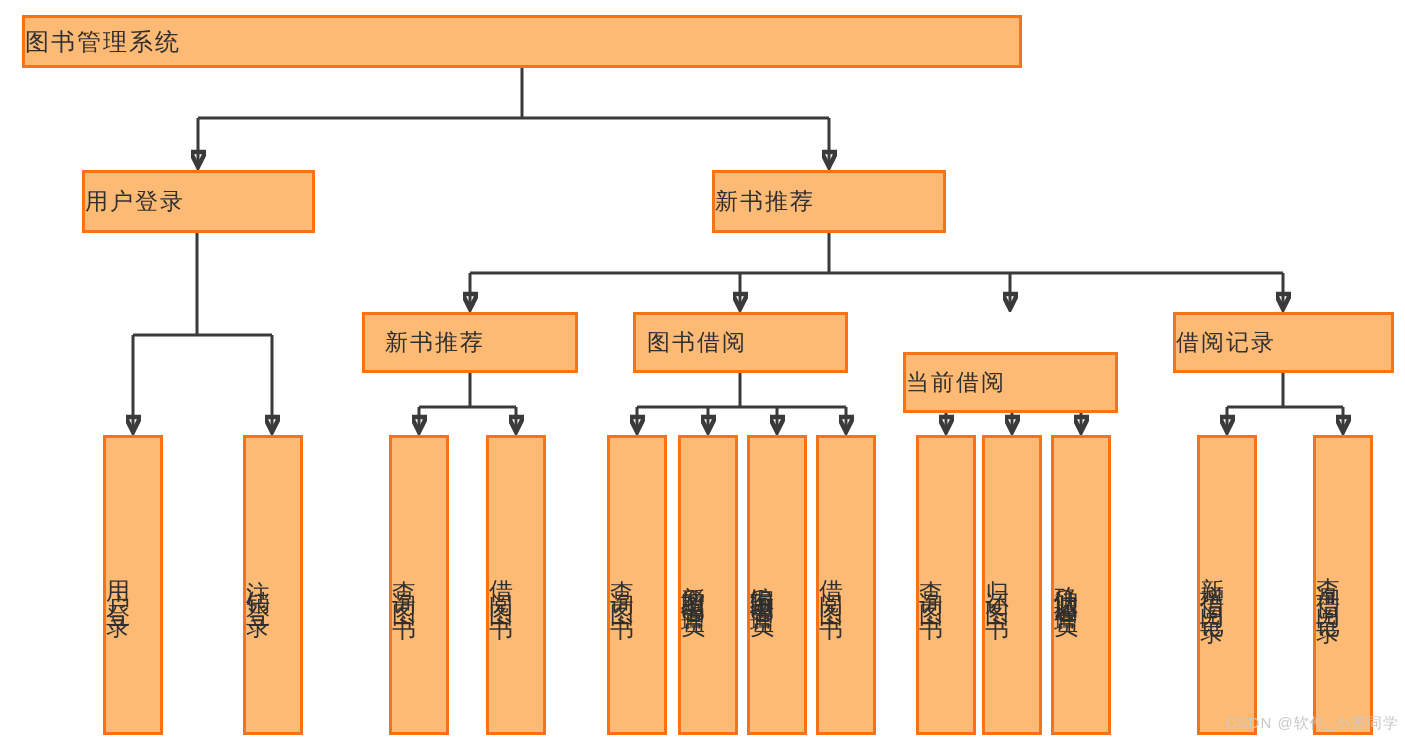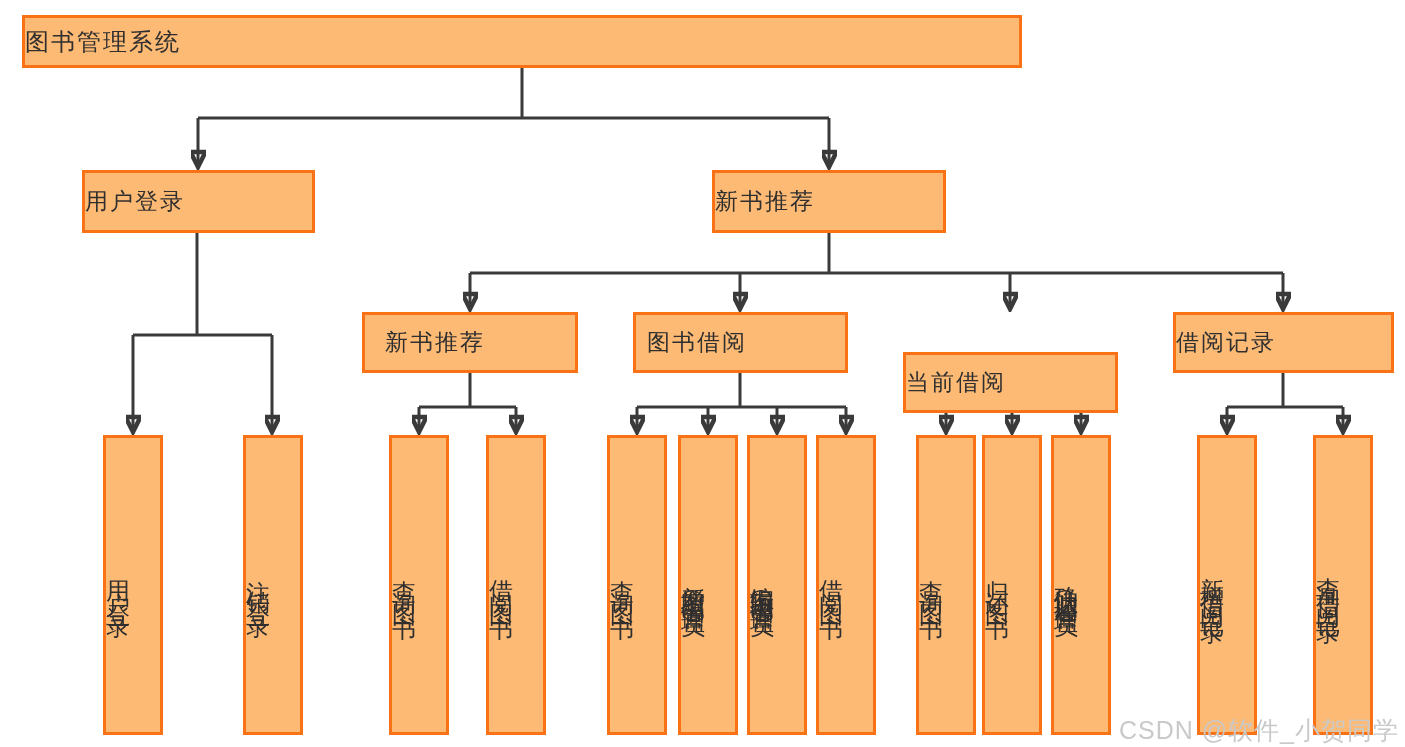--- a/index.html
+++ b/index.html
@@ -72,21 +72,21 @@
   .leaf-d1 { left: 916px; }
   .leaf-d2 { left: 982px; }
   .leaf-d3 { left: 1051px; }
   .leaf-e1 { left: 1197px; }
   .leaf-e2 { left: 1313px; }
 
   .watermark {
     position: absolute;
     right: 6px;
     top: 714px;
-    font-size: 25px;
+    font-size: 15px;
     letter-spacing: 1px;
     color: #c9c9c9;
     z-index: 3;
     white-space: nowrap;
   }
 </style>
 </head>
 <body>
 
 <div class="diagram">

